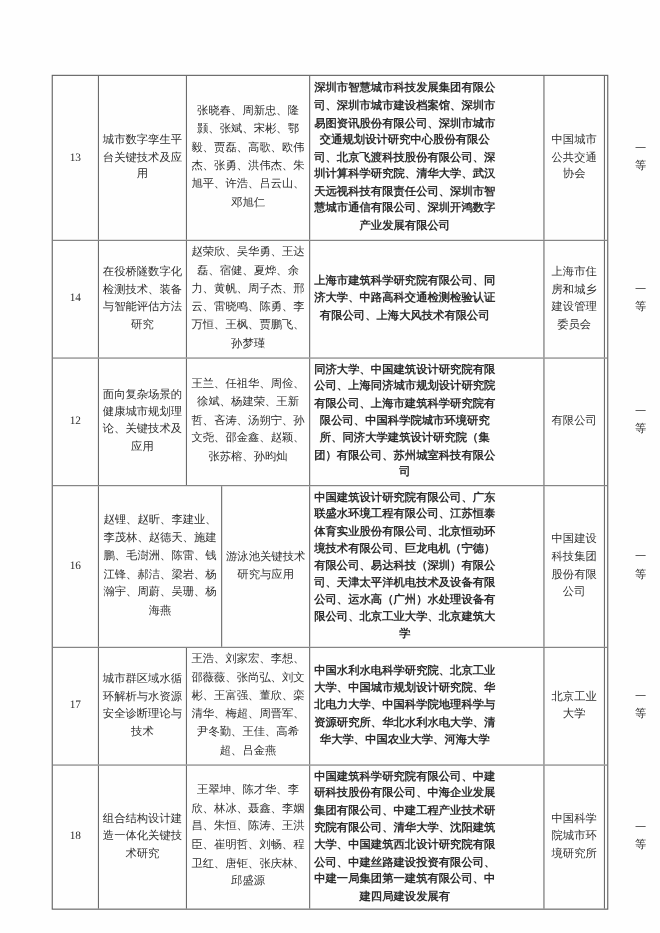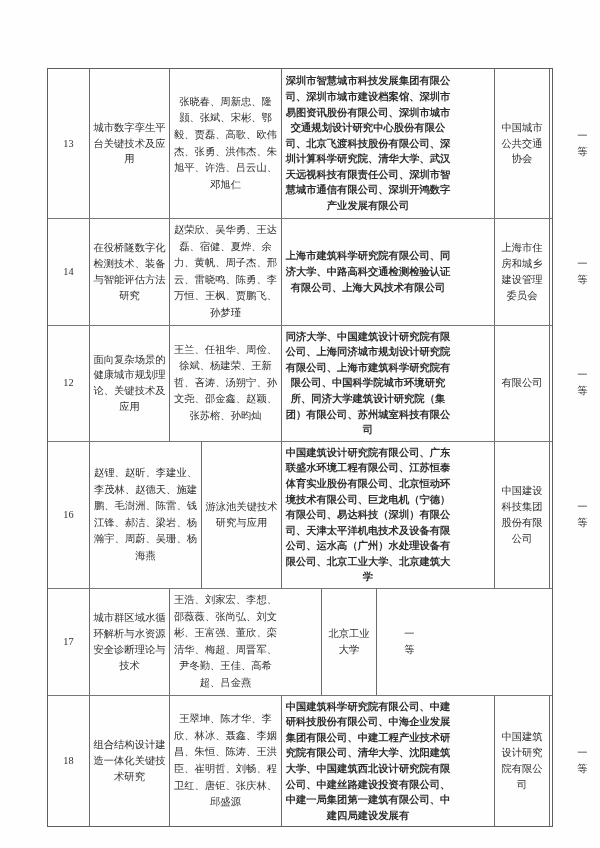--- a/index.html
+++ b/index.html
@@ -147,20 +147,23 @@
     <div class="t-row r17">
       <div class="cell col-no">
           <span>17</span>
         </div>
       <div class="cell col-project">
           <span>城市群区域水循环解析与水资源安全诊断理论与技术</span>
         </div>
       <div class="cell col-people">
           <span>王浩、刘家宏、李想、邵薇薇、张尚弘、刘文彬、王富强、董欣、栾清华、梅超、周晋军、尹冬勤、王佳、高希超、吕金燕</span>
         </div>
+      <div class="cell col-orgs">
+          <span>中国水利水电科学研究院、北京工业大学、中国城市规划设计研究院、华北电力大学、中国科学院地理科学与资源研究所、华北水利水电大学、清华大学、中国农业大学、河海大学</span>
+        </div>
       <div class="cell col-recom">
           <span>北京工业大学</span>
         </div>
       <div class="cell col-award">
           <span>一等</span>
         </div>
     </div>
 
     <div class="t-row r18">
       <div class="cell col-no">
@@ -169,21 +172,21 @@
       <div class="cell col-project">
           <span>组合结构设计建造一体化关键技术研究</span>
         </div>
       <div class="cell col-people">
           <span>王翠坤、陈才华、李欣、林冰、聂鑫、李姻昌、朱恒、陈涛、王洪臣、崔明哲、刘畅、程卫红、唐钜、张庆林、邱盛源</span>
         </div>
       <div class="cell col-orgs">
           <span>中国建筑科学研究院有限公司、中建研科技股份有限公司、中海企业发展集团有限公司、中建工程产业技术研究院有限公司、清华大学、沈阳建筑大学、中国建筑西北设计研究院有限公司、中建丝路建设投资有限公司、中建一局集团第一建筑有限公司、中建四局建设发展有</span>
         </div>
       <div class="cell col-recom">
-          <span>中国建筑设计研究院有限公司</span>
+          <span>中国科学院城市环境研究所</span>
         </div>
       <div class="cell col-award">
           <span>一等</span>
         </div>
     </div>
 
   </div>
 </div>
 
 </body></html>

